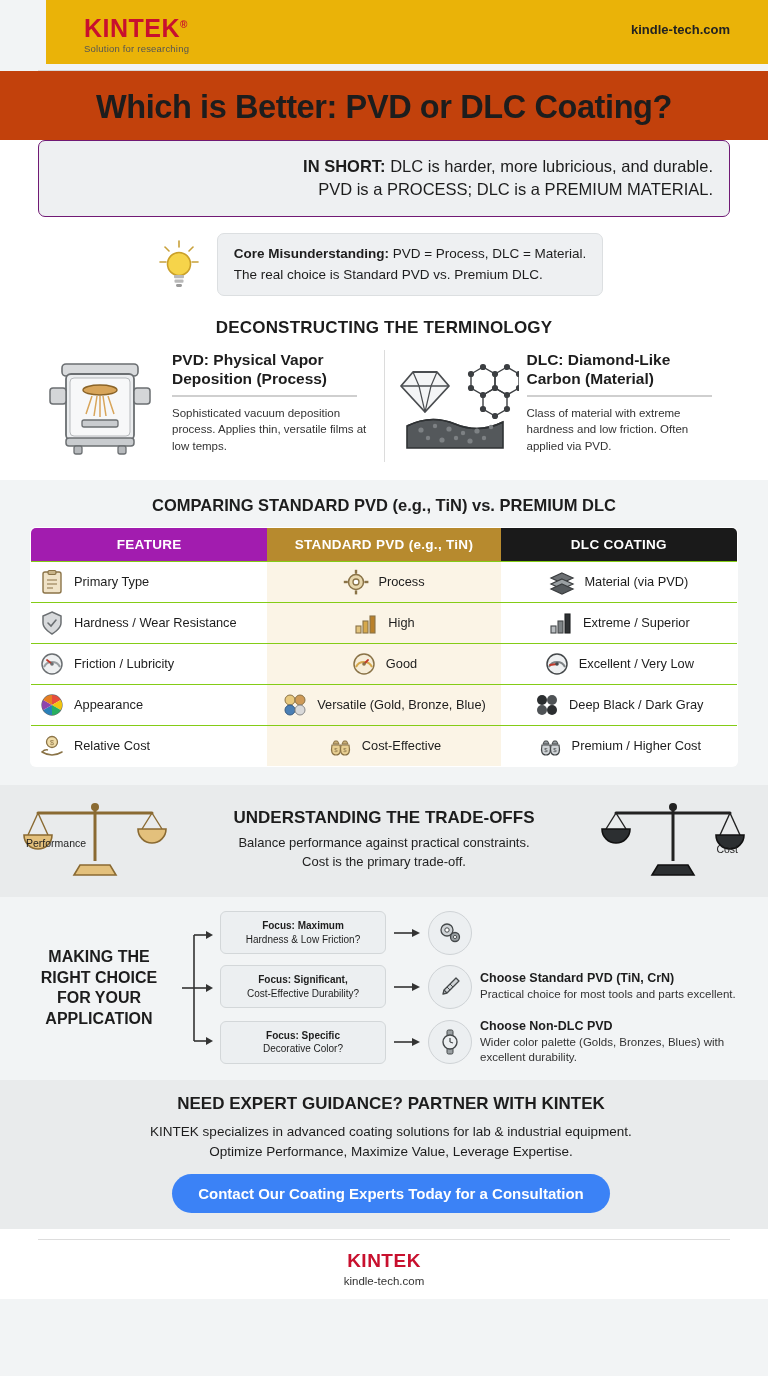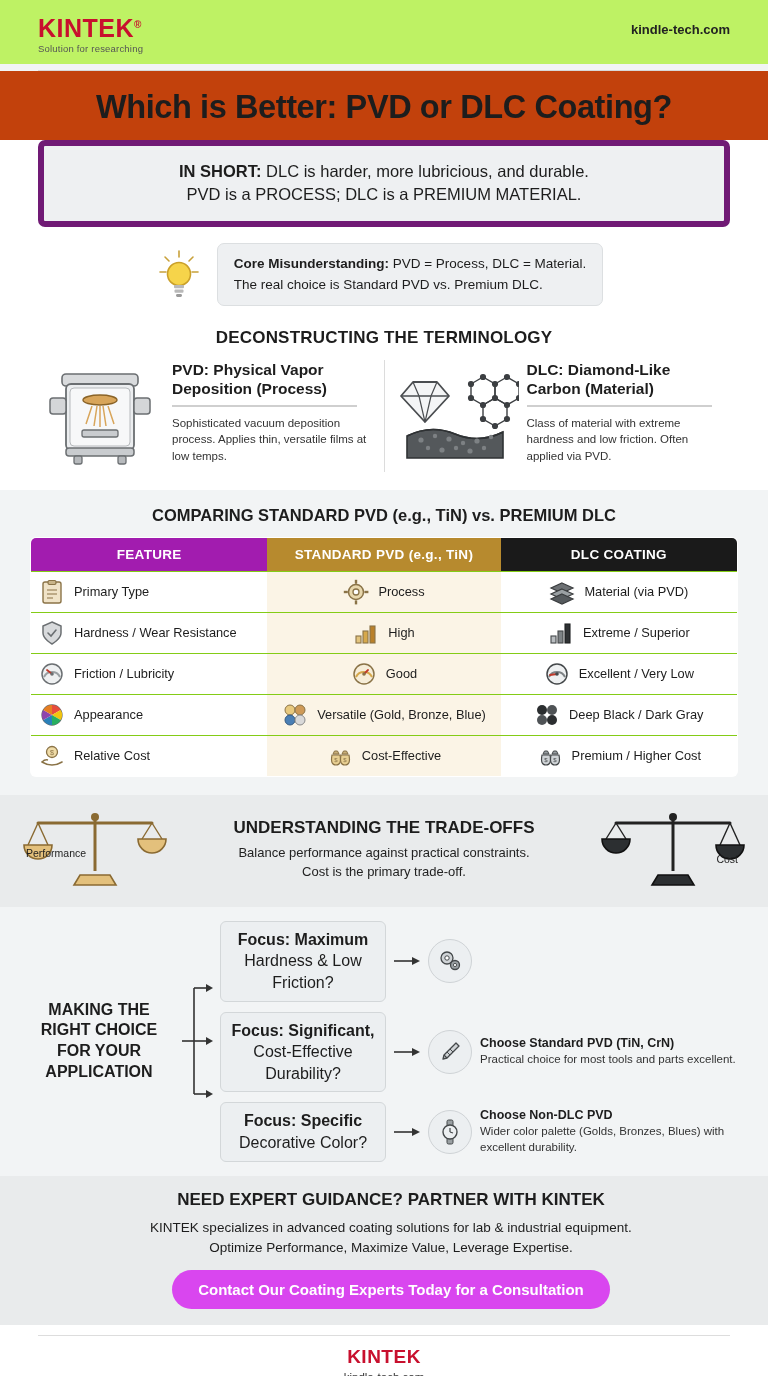--- a/index.html
+++ b/index.html
@@ -6,34 +6,34 @@
   html, body { margin:0; padding:0; }
   body {
     width:768px; height:1376px;
     font-family:"Liberation Sans", sans-serif;
     background:#ffffff; color:#1d1d1d;
     overflow:hidden;
   }
   .page { width:768px; height:1376px; position:relative; background:#f2f4f5; }
 
   
-  .header { background:#bef264; padding:16px 38px 10px 38px; display:flex; justify-content:space-between; align-items:flex-start; }
+  .header { background:#eab308; padding:16px 38px 10px 38px; display:flex; justify-content:space-between; align-items:flex-start;margin-left:46px; }
   .logo-block { line-height:1; }
   .logo-main { font-size:25px; font-weight:bold; color:#c8102e; letter-spacing:0.5px; position:relative; display:inline-block; }
   .logo-reg { font-size:10px; vertical-align:super; }
   .logo-sub { font-size:9.5px; color:#555; margin-top:3px; letter-spacing:0.2px; }
   .header-url { font-size:13px; color:#222; font-weight:bold; padding-top:6px; }
   .hr { height:1px; background:#d8d8d8; margin:6px 38px 0 38px; }
 
   
   .title { text-align:center; font-size:32.5px; font-weight:bold; letter-spacing:-0.4px; padding:18px 10px 14px 10px; background:#c2410c; }
 
   
   .inshort-wrap { background:#ffffff; padding:0 38px 16px 38px; }
-  .inshort { border:6px solid #701a75; background:#eef0f2; border-radius:7px; padding:14px 16px; text-align:center; font-size:16.5px; line-height:1.45; }
+  .inshort { border:1px solid #701a75; background:#eef0f2; border-radius:7px; padding:14px 16px; text-align:right; font-size:16.5px; line-height:1.45; }
   .inshort b { font-weight:bold; }
 
   
   .core-row { background:#ffffff; display:flex; align-items:center; justify-content:center; gap:14px; padding:0 48px 16px 38px; }
   .bulb { width:48px; height:54px; flex:0 0 auto; }
   .core-box { border:1px solid #dcdfe1; background:#eef0f2; border-radius:7px; padding:10px 16px; font-size:13.5px; line-height:1.5; }
 
   
   .sec-term { background:#ffffff; padding:6px 30px 18px 30px; }
   .sec-head { text-align:center; font-size:17px; font-weight:bold; letter-spacing:0.2px; padding-bottom:12px; }
@@ -67,32 +67,32 @@
   .trade-mid { text-align:center; flex:1; }
   .trade-mid h3 { margin:0 0 6px 0; font-size:17px; font-weight:bold; }
   .trade-mid p { margin:0; font-size:13px; line-height:1.45; color:#222; }
   .scale-label { font-size:10.5px; position:absolute; }
 
   
   .sec-choice { background:#f2f4f5; padding:14px 24px 14px 24px; display:flex; align-items:center; gap:6px; }
   .choice-title { width:150px; text-align:center; font-size:16px; font-weight:bold; line-height:1.3; flex:0 0 auto; }
   .choice-flow { flex:1; display:flex; flex-direction:column; gap:10px; }
   .flow-row { display:flex; align-items:center; gap:8px; }
-  .flow-box { width:166px; flex:0 0 auto; border:1px solid #d3d7d9; background:#eceff1; border-radius:6px; padding:7px 8px; font-size:16px; line-height:1.35; text-align:center; }
+  .flow-box { width:166px; flex:0 0 auto; border:1px solid #d3d7d9; background:#eceff1; border-radius:6px; padding:7px 8px; font-size:10px; line-height:1.35; text-align:center; }
   .arrow { width:26px; flex:0 0 auto; }
   .circ { width:44px; height:44px; border-radius:50%; background:#eceff1; border:1px solid #cfd3d6; flex:0 0 auto; display:flex; align-items:center; justify-content:center; }
   .flow-txt { flex:1; }
   .flow-txt b { display:block; font-size:12.5px; margin-bottom:2px; }
   .flow-txt span { font-size:11.5px; line-height:1.35; display:block; color:#333; }
 
   
   .sec-cta { background:#e9ebec; text-align:center; padding:14px 16px 16px 30px; }
   .cta-h { font-size:17px; font-weight:bold; margin-bottom:8px; }
   .cta-p { font-size:13.5px; line-height:1.5; margin-bottom:12px; }
-  .cta-btn { display:inline-block; background:#d946ef; color:#fff; font-size:15px; font-weight:bold; padding:11px 26px; border-radius:22px; }
+  .cta-btn { display:inline-block; background:#3b82f6; color:#fff; font-size:15px; font-weight:bold; padding:11px 26px; border-radius:22px; }
 
   
   .footer { background:#ffffff; text-align:center; padding:10px 0 12px 0; }
   .foot-line { height:1px; background:#ddd; margin:0 38px 10px 38px; }
   .foot-logo { font-size:19px; font-weight:bold; color:#c8102e; letter-spacing:0.5px; }
   .foot-url { font-size:11.5px; color:#333; margin-top:3px; }
 </style>
 </head>
 <body>
 

